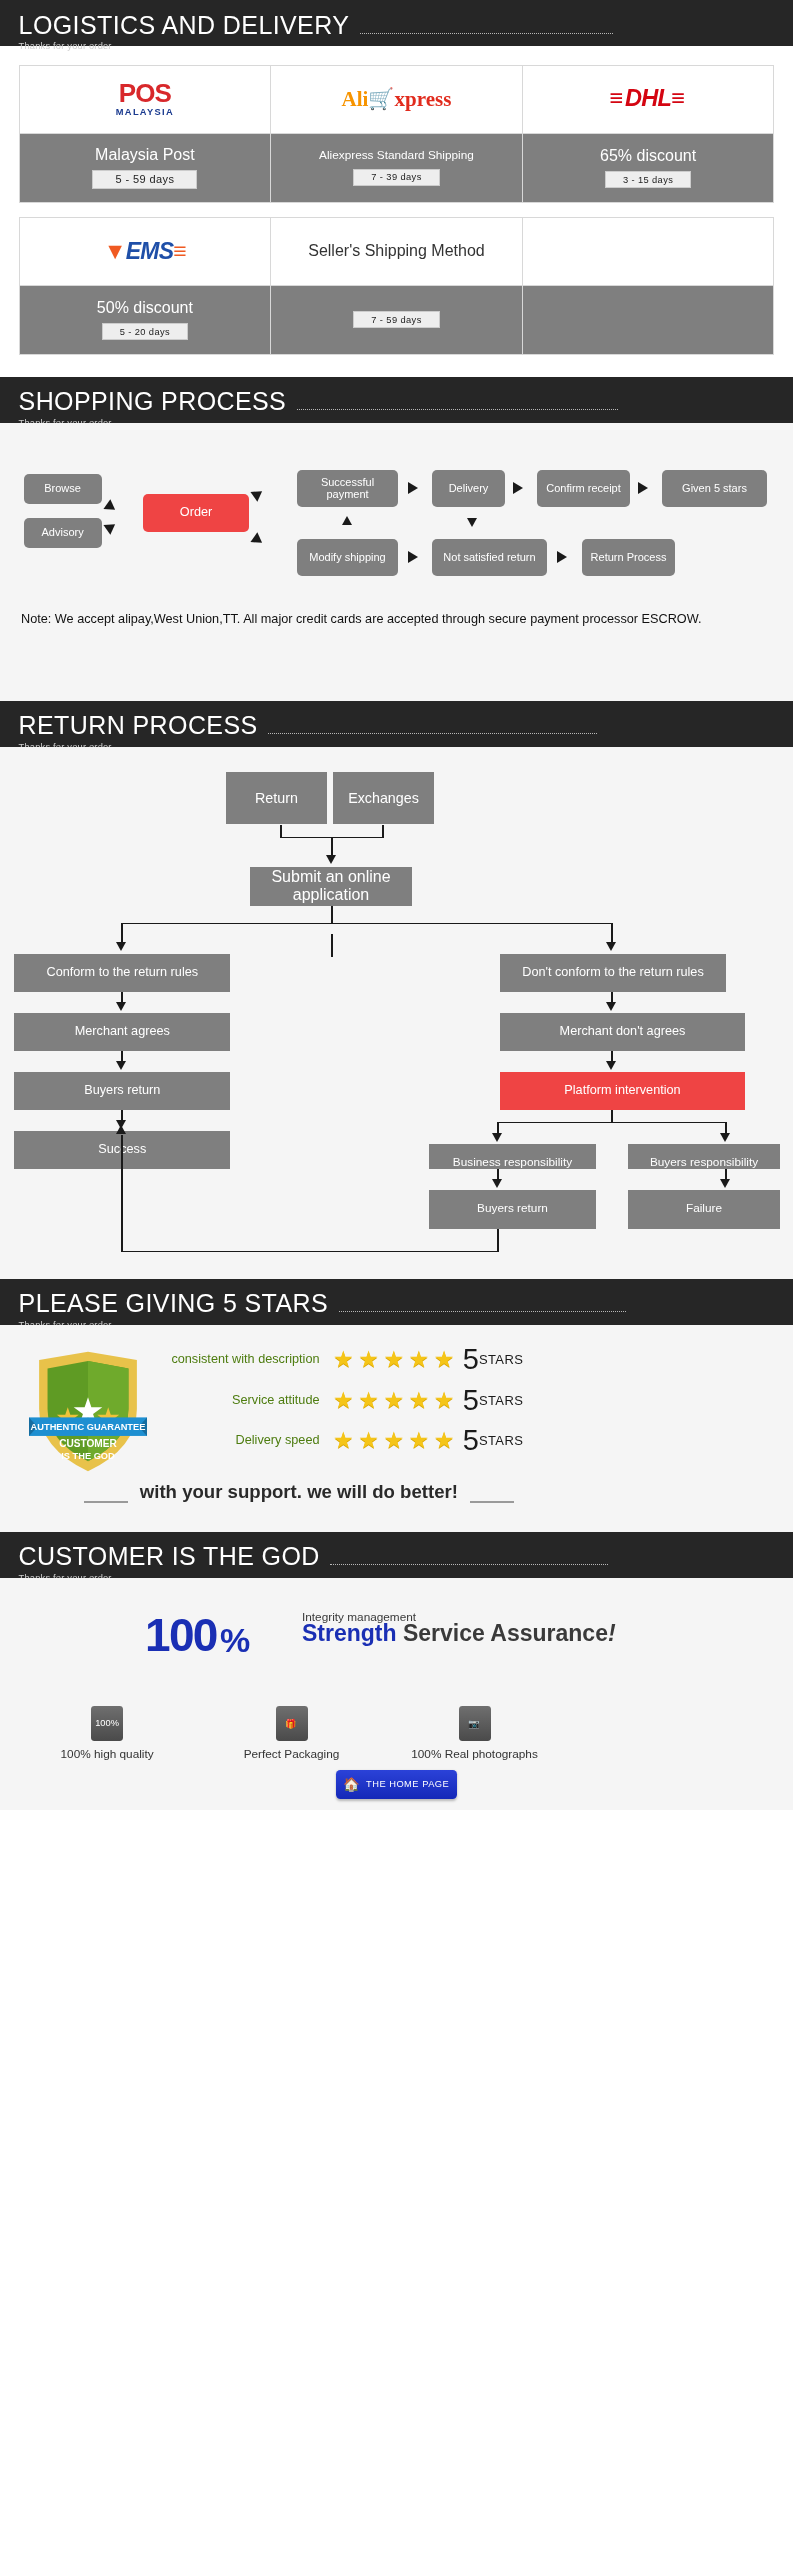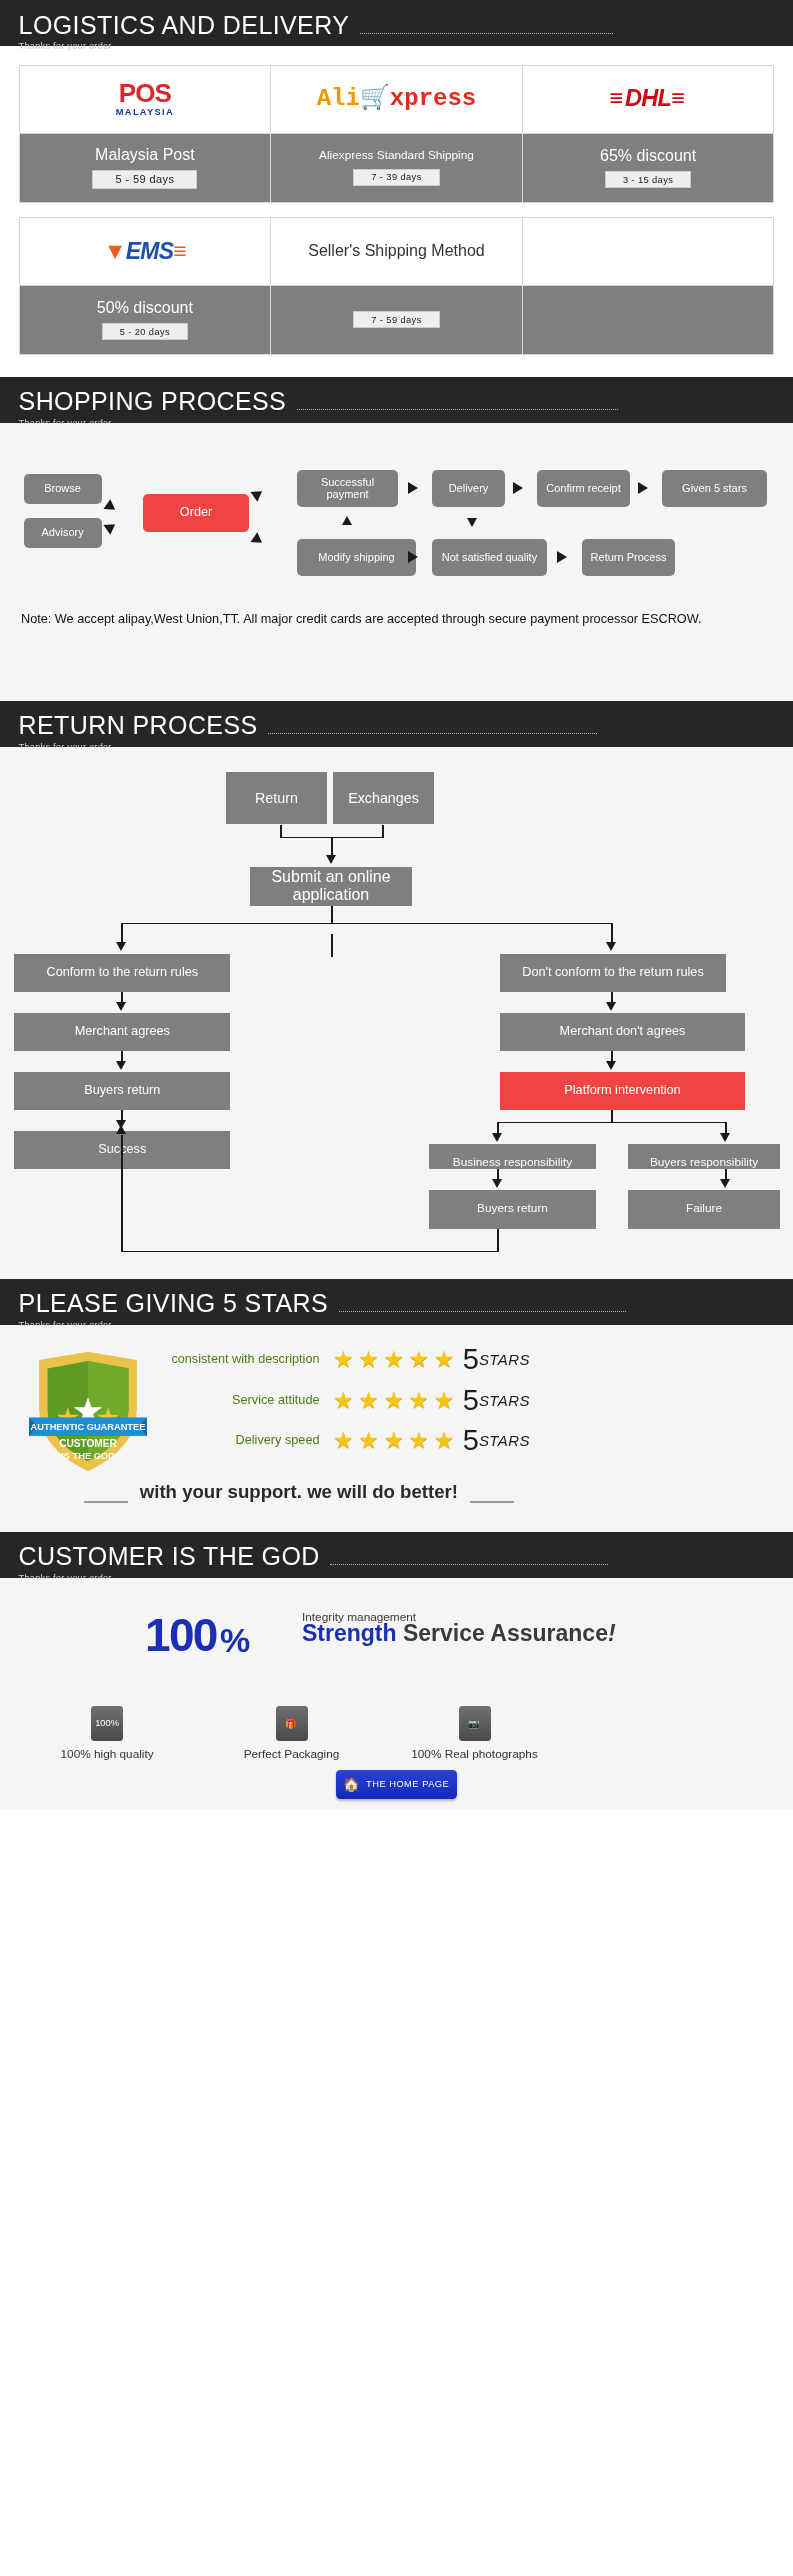--- a/index.html
+++ b/index.html
@@ -79,21 +79,21 @@
   
   .brand { display:inline-block; line-height:1; }
   .pos-logo .pos-word {
     font-size: 26px; font-weight: bold; color:#d8282b;
     font-family:"Liberation Sans", sans-serif; letter-spacing:-0.8px;
   }
   .pos-logo .pos-sub {
     font-size: 9.3px; font-weight: bold; color:#1a3a8f; letter-spacing: 1.3px;
     margin-top: 1.7px;
   }
-  .ali-logo { font-size: 24px; font-weight: bold; font-family:Liberation Mono, monospace; }
+  .ali-logo { font-size: 21px; font-weight: bold; font-family:Liberation Serif, serif; }
   .ali-logo .ali { color:#f79400; }
   .ali-logo .xp  { color:#e12b1d; }
   .dhl-logo {
     font-size: 23.6px; font-style: italic; font-weight: bold; color:#d40511;
     letter-spacing: -0.8px; font-family:"Liberation Sans", sans-serif;
   }
   .ems-logo { font-size: 23px; font-weight: bold; font-style: italic; color:#1f4fa8; letter-spacing:-0.8px;}
   .ems-logo .bars { color:#f05a22; }
   .sellers-logo {
     font-size: 16px; color:#333333; line-height:1.15; padding: 3.4px 6.8px; display:block;
@@ -153,21 +153,21 @@
     position:absolute;
     display:flex;
     align-items:center;
   }
   .rating-label {
     font-size: 12.7px; color:#4d7c0f; width: 181px; text-align:right;
     padding-right: 13.5px;
   }
   .star { color:#f5c518; font-size: 23px; margin-right: 0.8px; text-shadow: 0 0.8px 0 #d9a400; }
   .rating-num { font-size: 29px; color:#1a1a1a; margin-left: 7.6px; line-height:1; }
-  .rating-unit { font-size: 15px; color:#1a1a1a; letter-spacing:0.4px;font-style:italic; }
+  .rating-unit { font-size: 13px; color:#1a1a1a; letter-spacing:0.4px; }
 
   .support-line {
     position:absolute; display:flex; align-items:flex-end; gap: 11.8px;
   }
   .support-line .rule { width: 44px; height:1.7px; background:#9a9a9a; }
   .support-line .txt { font-size: 18.6px; font-weight:bold; color:#2a2a2a; }
 
   
   .shield { position:absolute; width: 118px; height: 127px; }
 
@@ -308,26 +308,26 @@
     </div>
     <div class="arrow-r" style="left:513px; top:59px;"></div>
     <div class="fbox rounded" style="left:537px; top:47px; width:93px; height:37px;">
       <span>Confirm receipt</span>
     </div>
     <div class="arrow-r" style="left:638px; top:59px;"></div>
     <div class="fbox rounded" style="left:662px; top:47px; width:105px; height:37px;">
       <span>Given 5 stars</span>
     </div>
 
-    <div class="fbox rounded" style="left:297px; top:116px; width:119px; height:37px;">
+    <div class="fbox rounded" style="left:297px; top:116px; width:101px; height:37px;">
       <span>Modify shipping</span>
     </div>
     <div class="arrow-r" style="left:408px; top:128px;"></div>
     <div class="fbox rounded" style="left:432px; top:116px; width:115px; height:37px;">
-      <span>Not satisfied quality</span>
+      <span>Not satisfied return</span>
     </div>
     <div class="arrow-r" style="left:557px; top:128px;"></div>
     <div class="fbox rounded" style="left:582px; top:116px; width:93px; height:37px;">
       <span>Return Process</span>
     </div>
 
     <div class="arrow-u" style="left:342px; top:93px;"></div>
     <div class="arrow-d" style="left:467px; top:95px;"></div>
 
     <div class="note" style="left:21px; top:187px;">Note: We accept alipay,West Union,TT. All major credit cards are accepted through secure payment processor ESCROW.</div>

